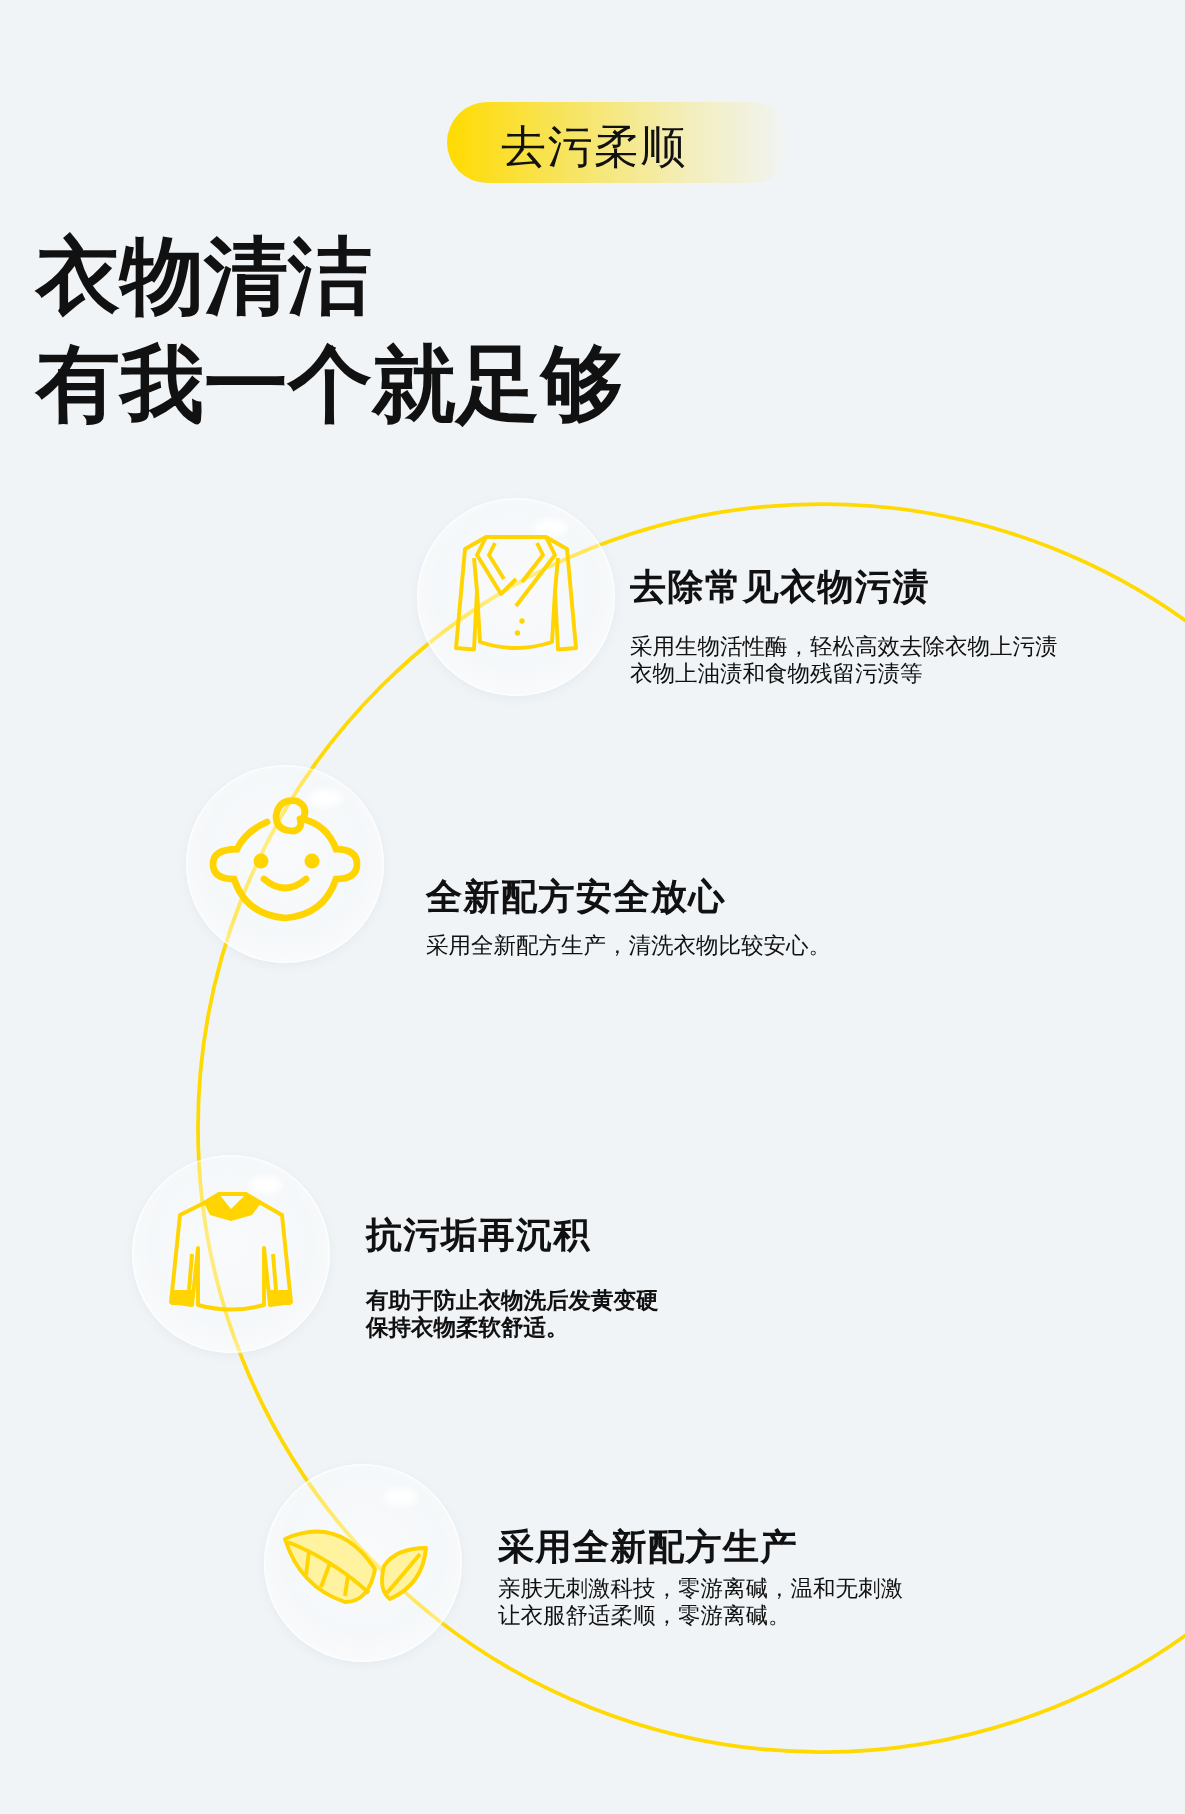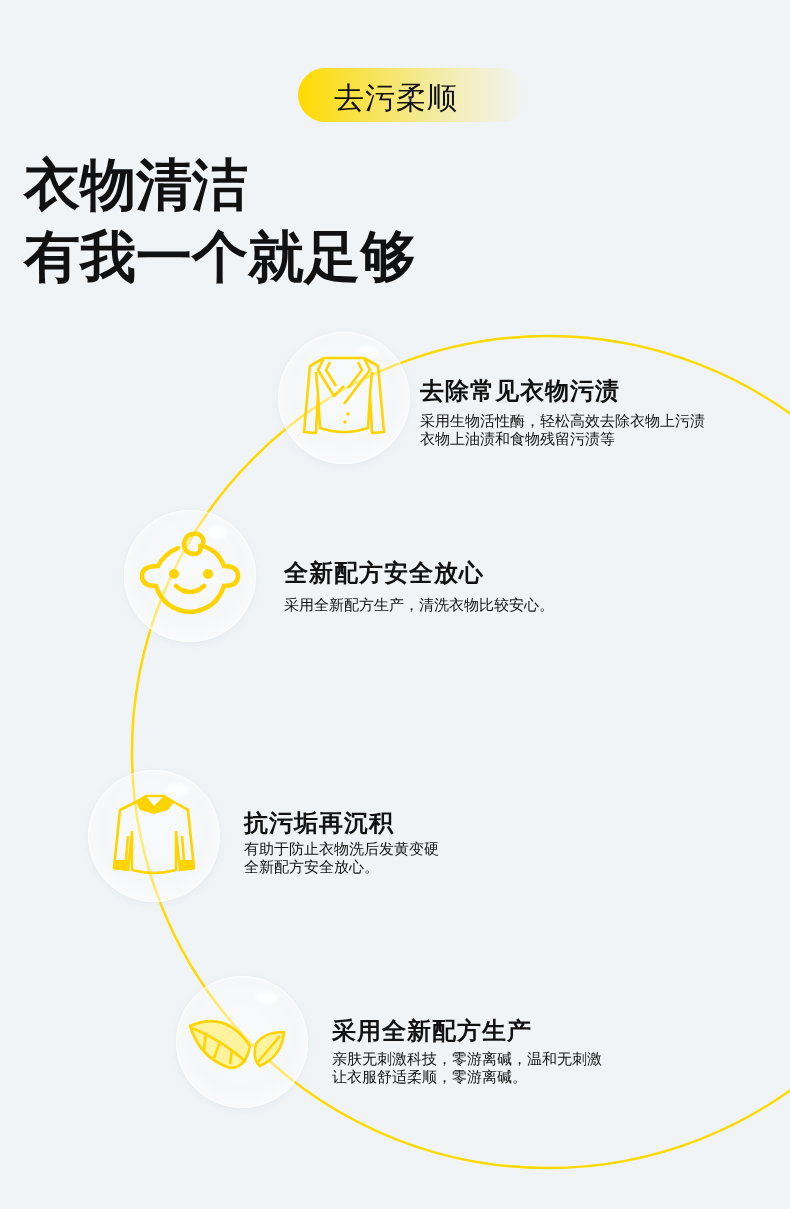--- a/index.html
+++ b/index.html
@@ -44,56 +44,56 @@
       <path d="M80 30 L84 38 L70 56"></path>
       <path d="M38 40 L40 62"></path>
         <path d="M94 40 L92 62"></path>
     </g>
     <circle cx="70" cy="82" r="1.8" fill="#ffd400"></circle>
       <circle cx="67" cy="90" r="1.8" fill="#ffd400"></circle>
   </svg>
 </div>
 <div class="feat" style="left:420px;top:376px;">
   <h3>去除常见衣物污渍</h3>
-  <p style="margin-top:6px;"><span>采用生物活性酶，轻松高效去除衣物上污渍</span><br><span>衣物上油渍和食物残留污渍等</span></p>
+  <p style="margin-top:16px;"><span>采用生物活性酶，轻松高效去除衣物上污渍</span><br><span>衣物上油渍和食物残留污渍等</span></p>
 </div>
 
 <div class="bubble" style="left:124px;top:510px;">
   <div class="hl" style="left:82px;top:16px;"></div>
   <svg width="132" height="132" viewBox="0 0 132 132">
     <g fill="none" stroke="#ffd400" stroke-width="4.5" stroke-linecap="round">
       <path d="M54 38 Q40 44 34 56 Q18 56 18 66 Q18 76 32 76 Q40 100 66 102 Q92 100 100 76 Q114 76 114 66 Q114 56 100 56 Q94 40 78 36"></path>
       <path d="M78 36 Q82 28 74 24 Q62 22 60 34 Q60 44 72 44 Q78 42 76 36"></path>
       <path d="M52 76 Q66 88 80 76"></path>
     </g>
     <circle cx="50" cy="64" r="5" fill="#ffd400"></circle>
       <circle cx="84" cy="64" r="5" fill="#ffd400"></circle>
   </svg>
 </div>
-<div class="feat" style="left:284px;top:558px;">
+<div class="feat" style="left:284px;top:583px;">
   <h3>全新配方安全放心</h3>
   <p style="margin-top:8px;text-align:center;"><span>采用全新配方生产，清洗衣物比较安心。</span></p>
 </div>
 
 <div class="bubble" style="left:88px;top:770px;">
   <div class="hl" style="left:78px;top:14px;"></div>
   <svg width="132" height="132" viewBox="0 0 132 132">
     <g fill="none" stroke="#ffd400" stroke-width="2.6" stroke-linejoin="round">
       <path d="M48 32 L58 26 L76 26 L86 32 L100 40 L106 98 L92 100 L88 62 L88 100 Q66 106 44 100 L44 62 L40 100 L26 98 L32 40 Z"></path>
       <path d="M40 66 L38 90"></path>
         <path d="M94 66 L96 90"></path>
     </g>
     <path d="M48 32 L58 26 L66 36 L76 26 L86 32 L80 40 L66 44 L52 40 Z" fill="#ffd400"></path>
     <rect x="26" y="90" width="14" height="10" fill="#ffd400"></rect>
     <rect x="92" y="90" width="14" height="10" fill="#ffd400"></rect>
   </svg>
 </div>
 <div class="feat" style="left:244px;top:808px;">
   <h3>抗污垢再沉积</h3>
-  <p style="margin-top:2px;"><span>有助于防止衣物洗后发黄变硬</span><br><span>全新配方安全放心。</span></p>
+  <p style="margin-top:20px;font-weight:bold;"><span>有助于防止衣物洗后发黄变硬</span><br><span>保持衣物柔软舒适。</span></p>
 </div>
 
 <div class="bubble" style="left:176px;top:976px;">
   <div class="hl" style="left:80px;top:16px;"></div>
   <svg width="132" height="132" viewBox="0 0 132 132">
     <g fill="none" stroke="#ffd400" stroke-width="2.6" stroke-linejoin="round">
       <path d="M14 50 Q50 34 74 70 Q70 92 54 92 Q24 82 14 50 Z" fill="#fff3a0"></path>
       <path d="M16 52 Q46 64 70 86"></path>
       <path d="M30 58 L28 74"></path>
         <path d="M44 66 L38 82"></path>

